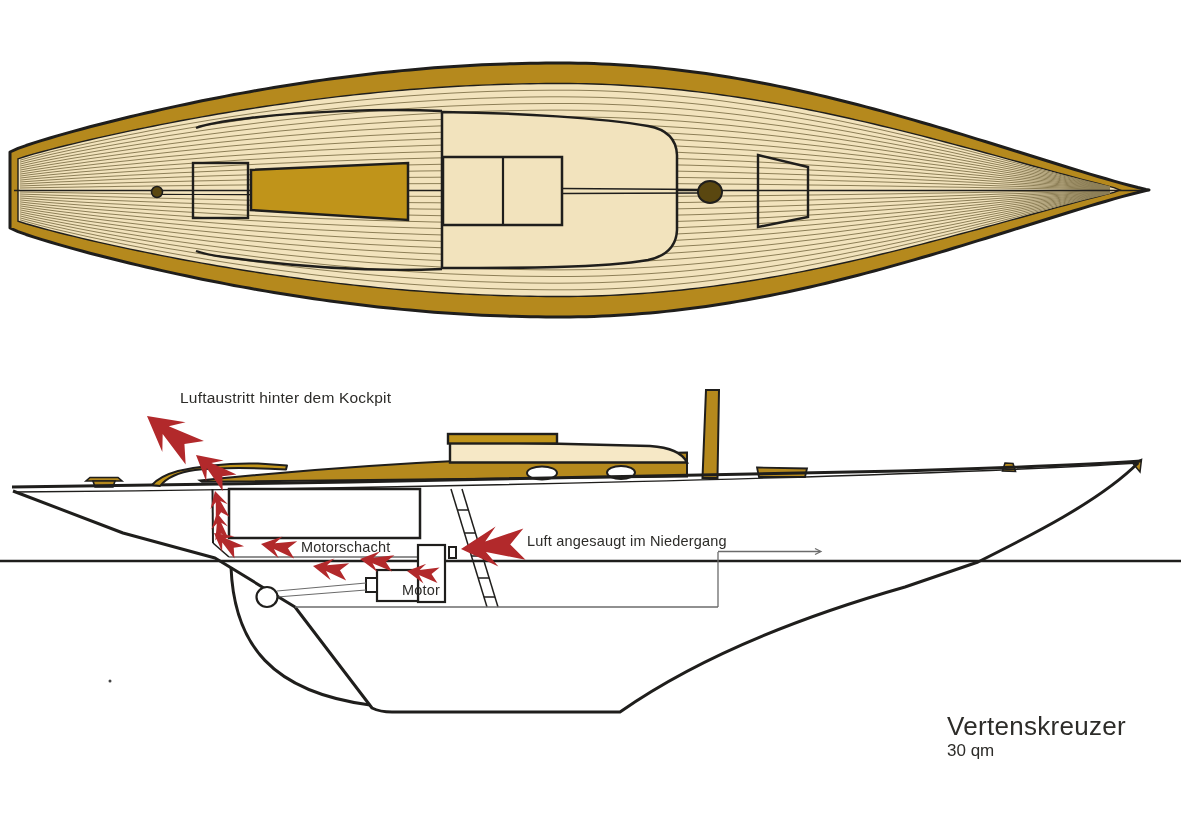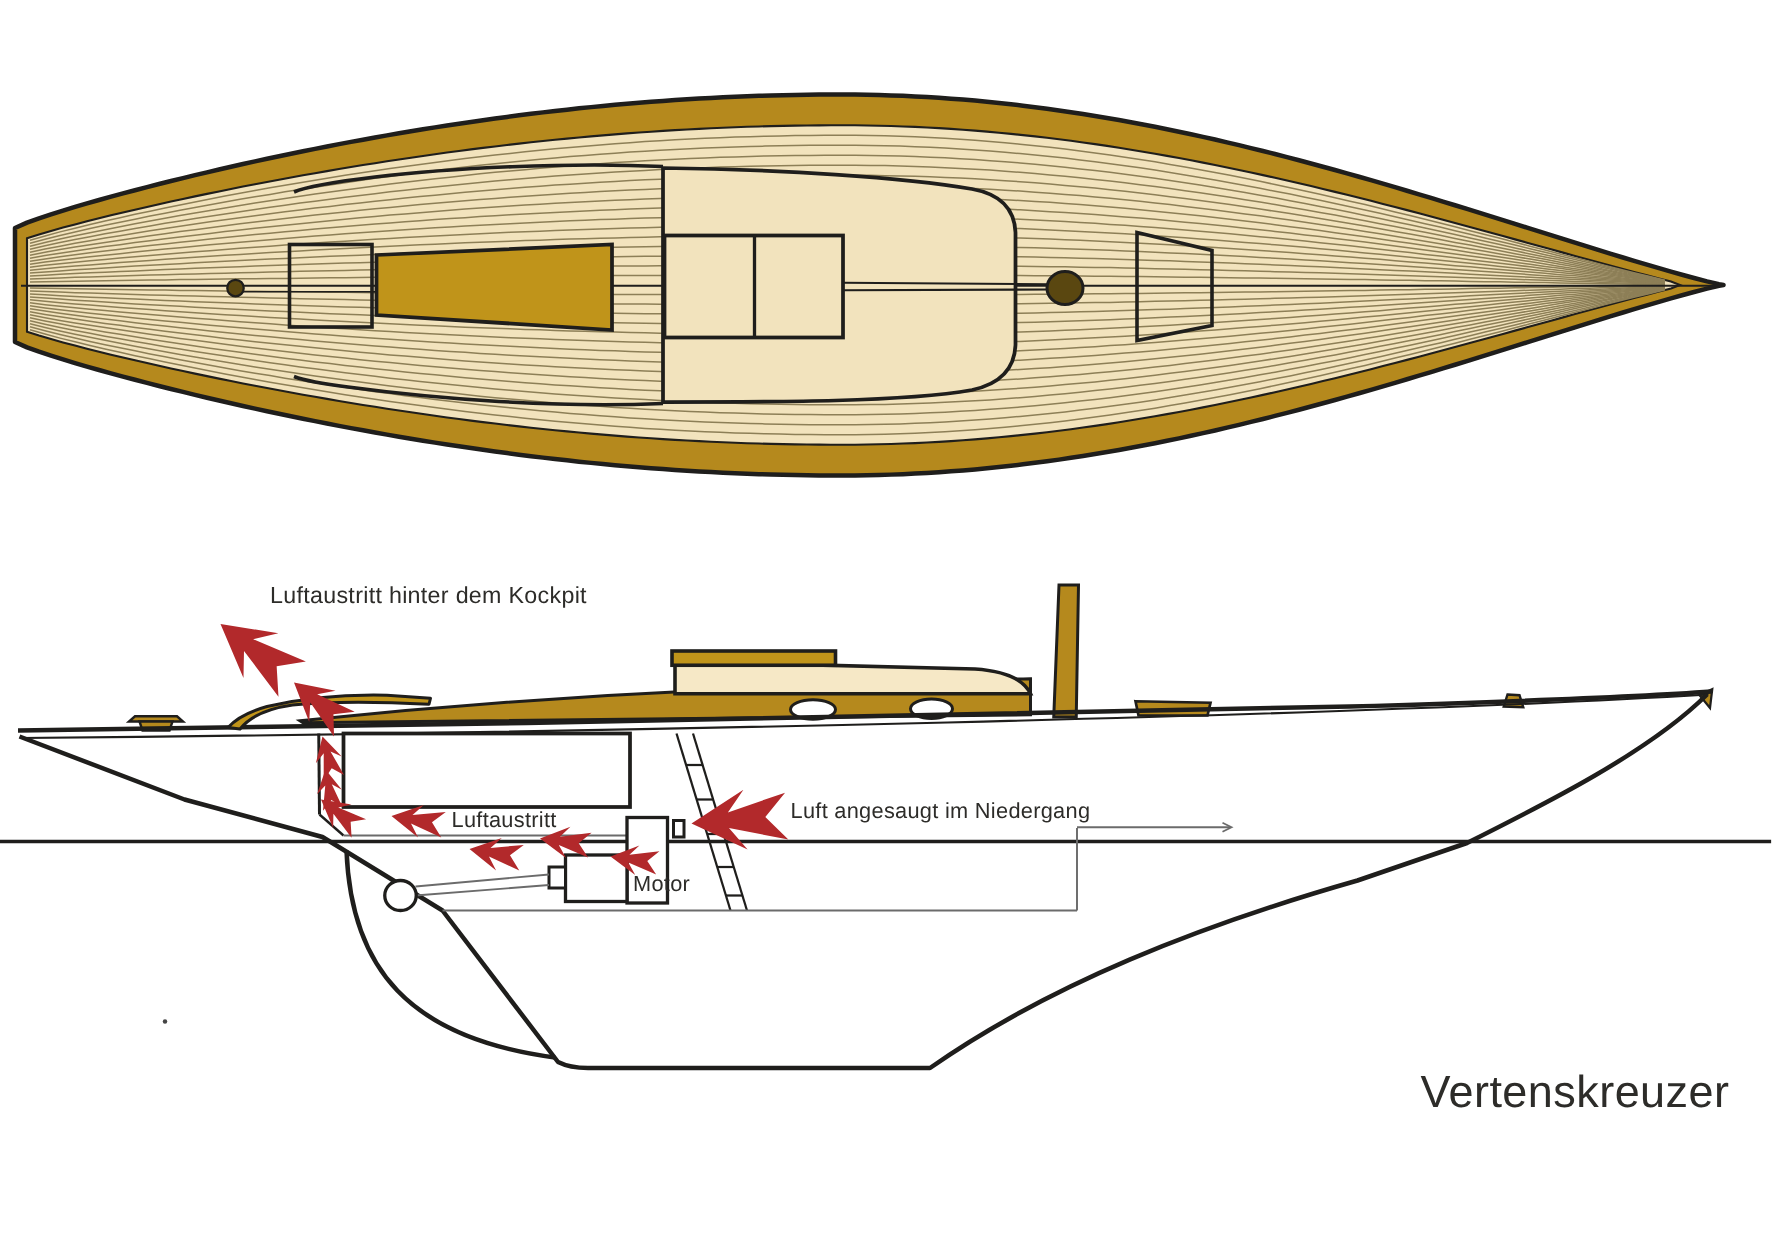--- a/index.html
+++ b/index.html
@@ -7,21 +7,21 @@
     --ink:#1f1e1c; --plank:#8d7f57; --red:#b2292b; --gray:#6b6b6b; --bg:#ffffff;
     --mast_dot:#5a4710; --text:#2d2c29;
   }
   html,body{margin:0;padding:0;}
   body{background:var(--bg);font-family:"Liberation Sans", sans-serif;}
   #canvas{position:relative;width:1138px;height:835px;background:var(--bg);overflow:hidden;padding-left:47px;}
   #drawing{position:absolute;left:0;top:0;}
   .lbl{position:absolute;color:var(--text);font-size:14.5px;letter-spacing:.2px;white-space:nowrap;}
   .lbl-big{font-size:15.5px;}
   #title-block{position:absolute;left:947px;top:712px;color:var(--text);}
-  #boat-name{font-size:30px;letter-spacing:.3px;line-height:1.1;}
+  #boat-name{font-size:26px;letter-spacing:.3px;line-height:1.1;}
   .spec{font-size:17px;line-height:1.18;}
 </style>
 </head>
 <body>
 
 <div id="canvas">
 
 <svg id="drawing" width="1181" height="835" viewBox="0 0 1181 835">
 
   <defs>
@@ -170,21 +170,22 @@
       <use href="#flow-arrow" transform="translate(261,544) rotate(10) scale(1.05)"></use>
       <use href="#flow-arrow" transform="translate(360,559) rotate(8) scale(1.0)"></use>
       <use href="#flow-arrow" transform="translate(313,566) rotate(10) scale(1.05)"></use>
       <use href="#flow-arrow" transform="translate(407,571) rotate(8) scale(0.95)"></use>
       <use href="#flow-arrow" transform="translate(461,549) rotate(-4) scale(1.9)"></use>
     </g>
   </g>
 </svg>
 
 <div class="lbl lbl-big" style="left:180px;top:389px">Luftaustritt hinter dem Kockpit</div>
-<div class="lbl" style="left:301px;top:539px">Luftaustritt</div>
+<div class="lbl" style="left:301px;top:539px">Motorschacht</div>
 <div class="lbl" style="left:527px;top:533px">Luft angesaugt im Niedergang</div>
-<div class="lbl" style="left:422px;top:582px">Motor</div>
+<div class="lbl" style="left:402px;top:582px">Motor</div>
 
 <div id="title-block">
   <div id="boat-name">Vertenskreuzer</div>
+  <div class="spec">30 qm</div>
 </div>
 
 </div>
 
 </body></html>

